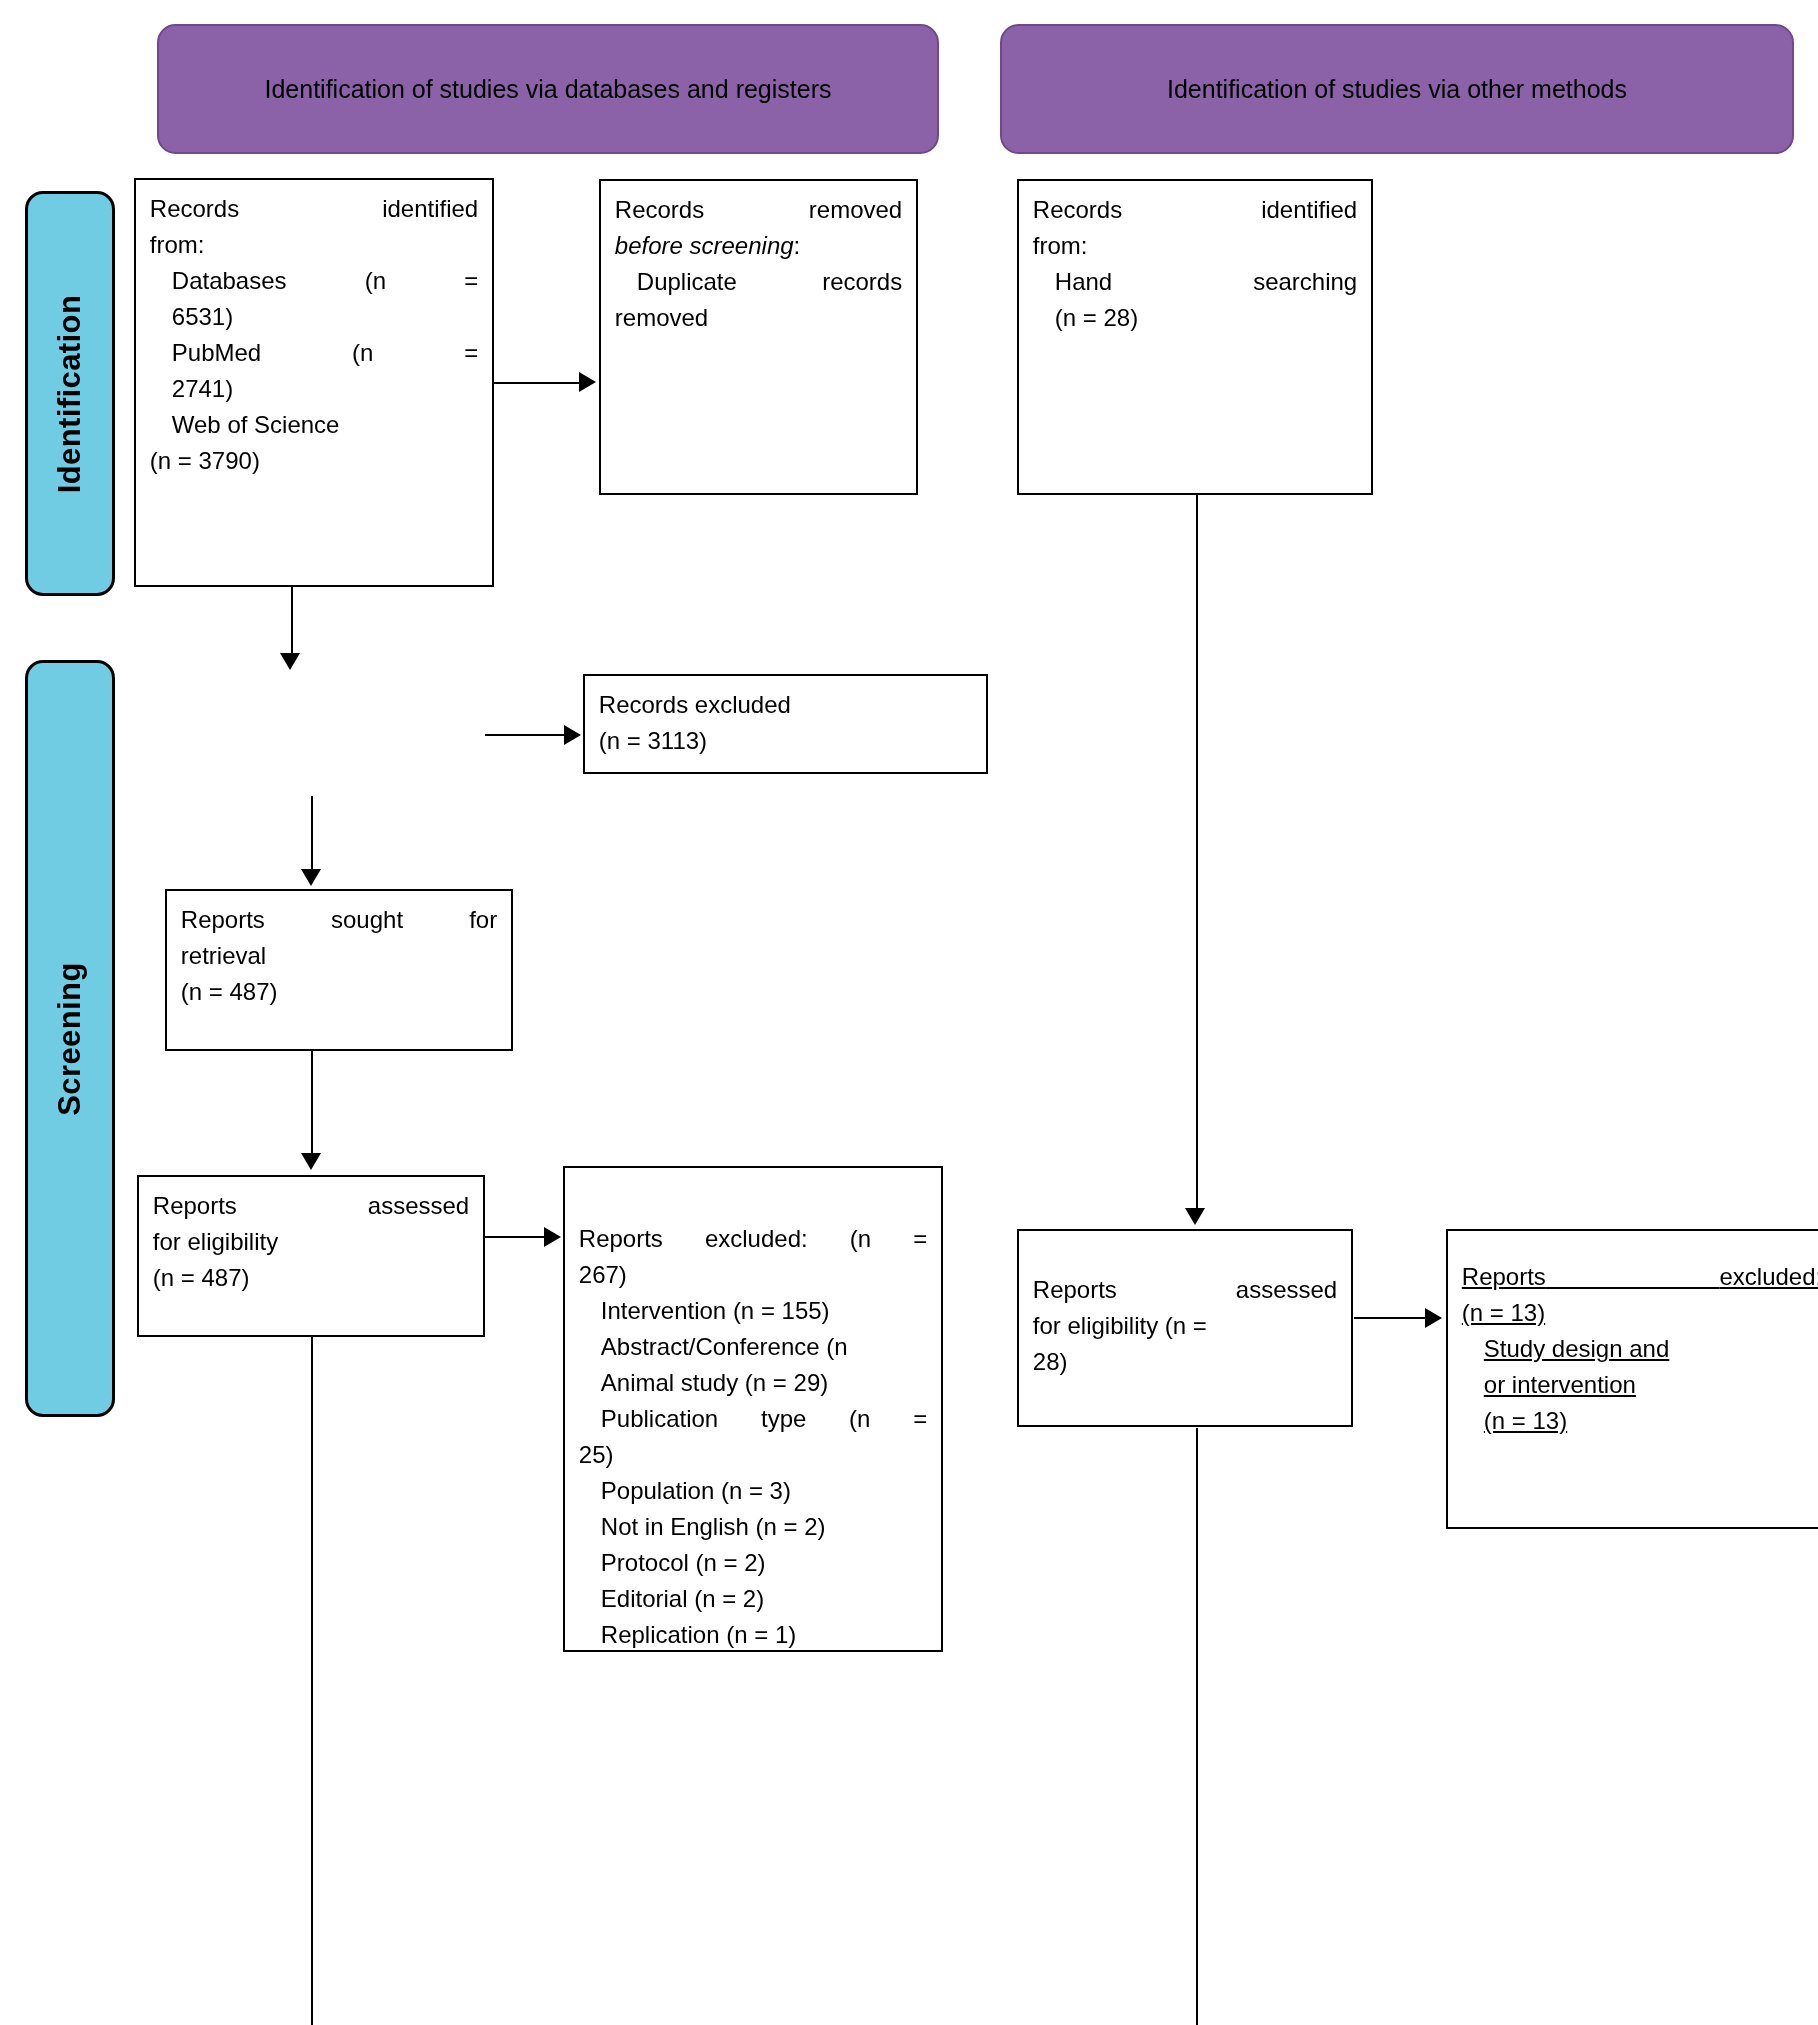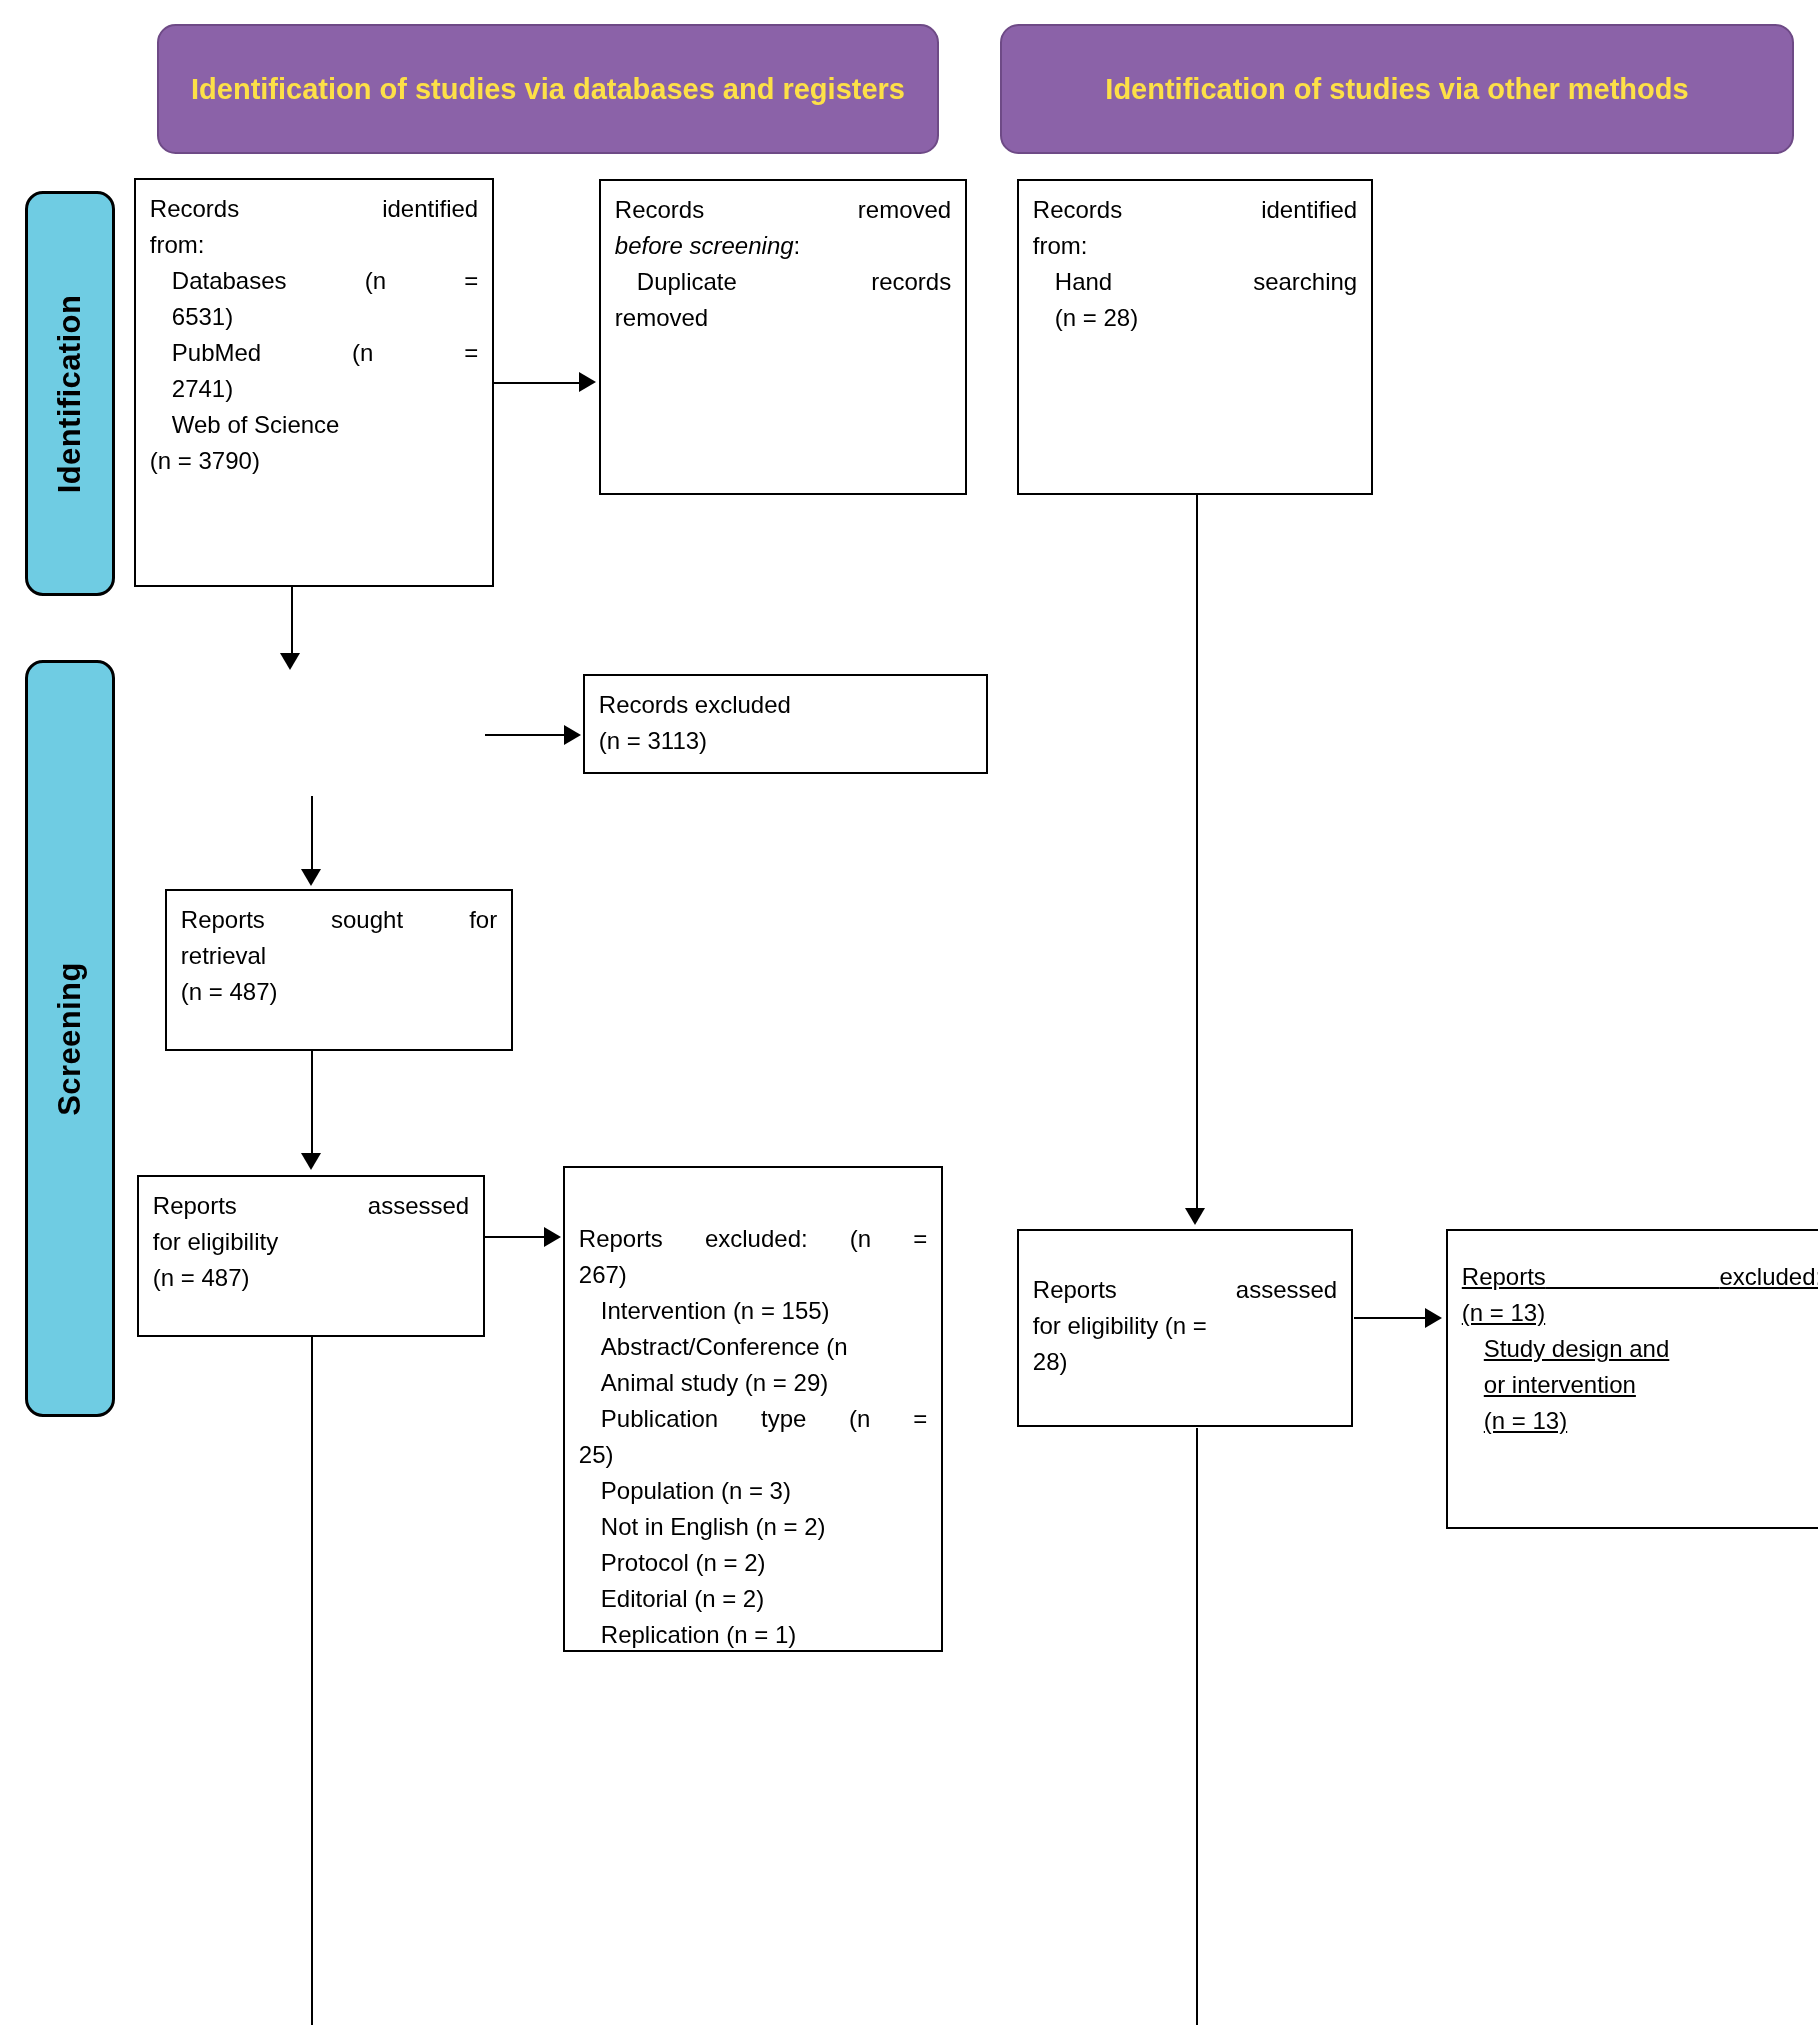--- a/index.html
+++ b/index.html
@@ -17,23 +17,23 @@
     background: #ffffff;
     overflow: hidden;
   }
 
   
   .banner {
     position: absolute;
     background: #8B62A8;
     border: 2.4px solid #6E4A86;
     border-radius: 18.6px;
-    color: #fde047;
-    font-weight: bold;
-    font-size: 29px;
+    color: #000000;
+    font-weight: normal;
+    font-size: 25px;
     line-height: 1.45;
     display: flex;
     align-items: center;
     justify-content: center;
     text-align: center;
     box-sizing: border-box;
     padding: 4.9px 16px;
   }
 
   
@@ -147,21 +147,21 @@
     <span class="line indent">
       <span>PubMed</span>
       <span>(n</span>
       <span>=</span>
     </span>
     <span class="line noj indent">2741)</span>
     <span class="line noj indent">Web of Science</span>
     <span class="line noj">(n = 3790)</span>
   </div>
 
-  <div class="box" style="left:599px; top:179px; width:368px; height:316px;">
+  <div class="box" style="left:599px; top:179px; width:319px; height:316px;">
     <span class="line">
       <span>Records</span>
       <span>removed</span>
     </span>
     <span class="line noj"><span class="italic">before screening</span><span>:</span></span>
     <span class="line indent">
       <span>Duplicate</span>
       <span>records</span>
     </span>
     <span class="line noj">removed</span>

